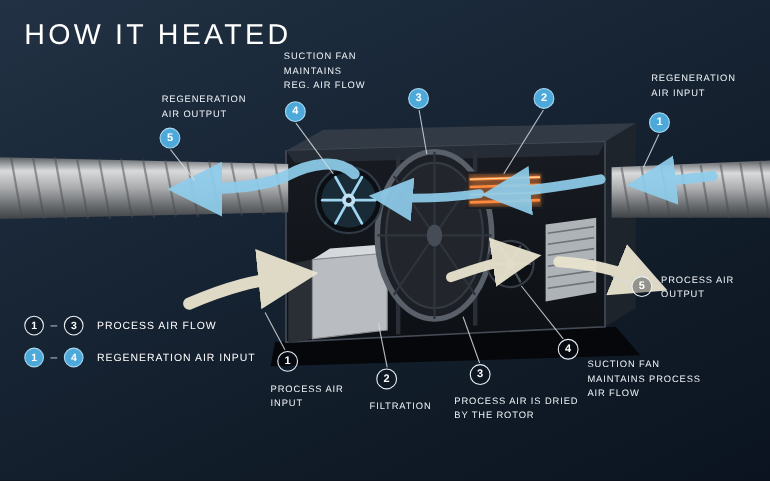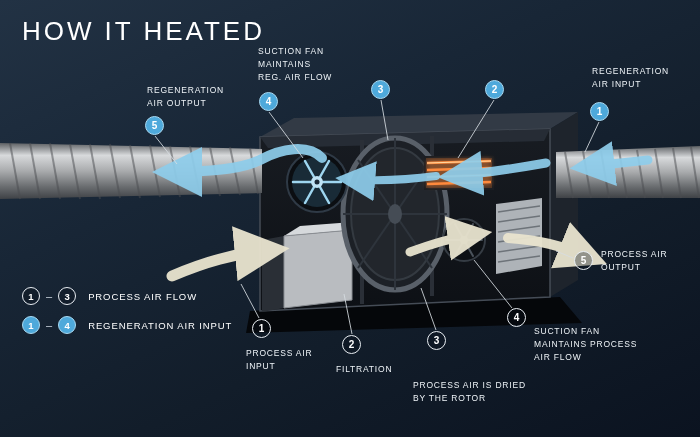--- a/index.html
+++ b/index.html
@@ -226,21 +226,21 @@
   <div class="cnum blue" style="left:590px;top:102px">1</div>
 
   <div class="cnum outline" style="left:252px;top:319px">1</div>
   <div class="clabel" style="left:246px;top:347px">PROCESS AIR
 INPUT</div>
 
   <div class="cnum outline" style="left:342px;top:335px">2</div>
   <div class="clabel" style="left:336px;top:363px">FILTRATION</div>
 
   <div class="cnum outline" style="left:427px;top:331px">3</div>
-  <div class="clabel" style="left:413px;top:379px">PROCESS AIR IS DRIED
+  <div class="clabel" style="left:413px;top:358px">PROCESS AIR IS DRIED
 BY THE ROTOR</div>
 
   <div class="cnum outline" style="left:507px;top:308px">4</div>
   <div class="clabel" style="left:534px;top:325px">SUCTION FAN
 MAINTAINS PROCESS
 AIR FLOW</div>
 
   <div class="cnum outline" style="left:574px;top:251px">5</div>
   <div class="clabel" style="left:601px;top:248px">PROCESS AIR
 OUTPUT</div>

